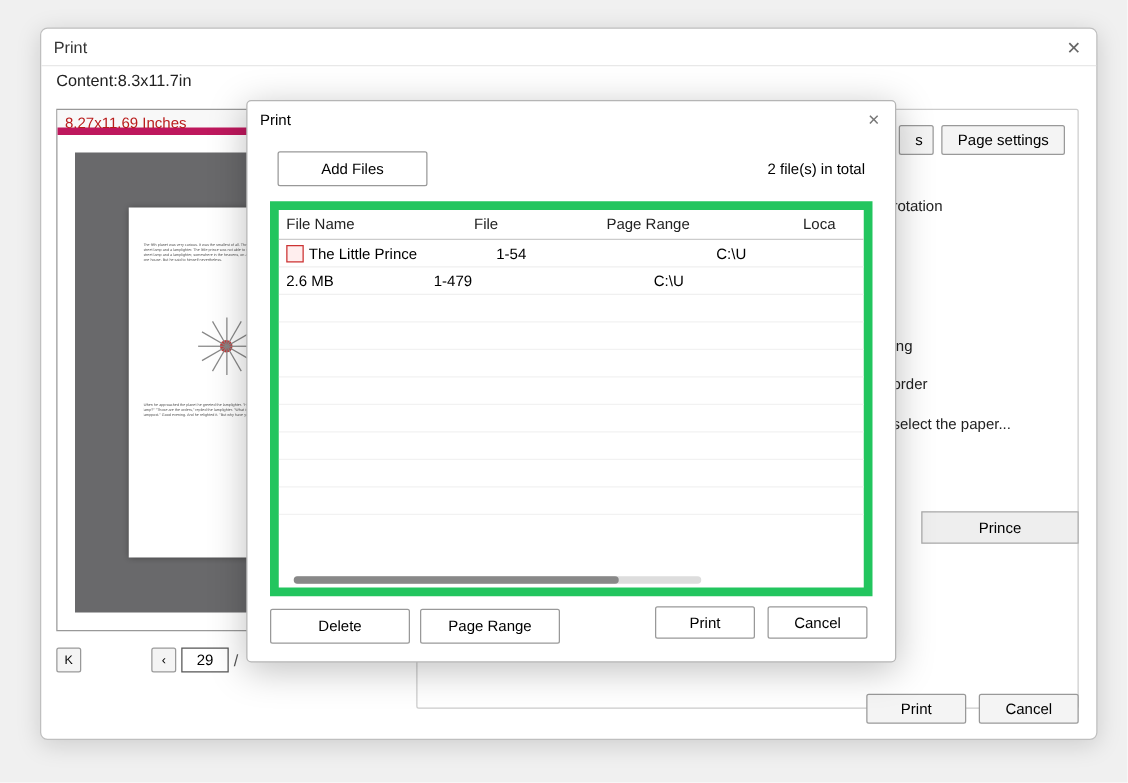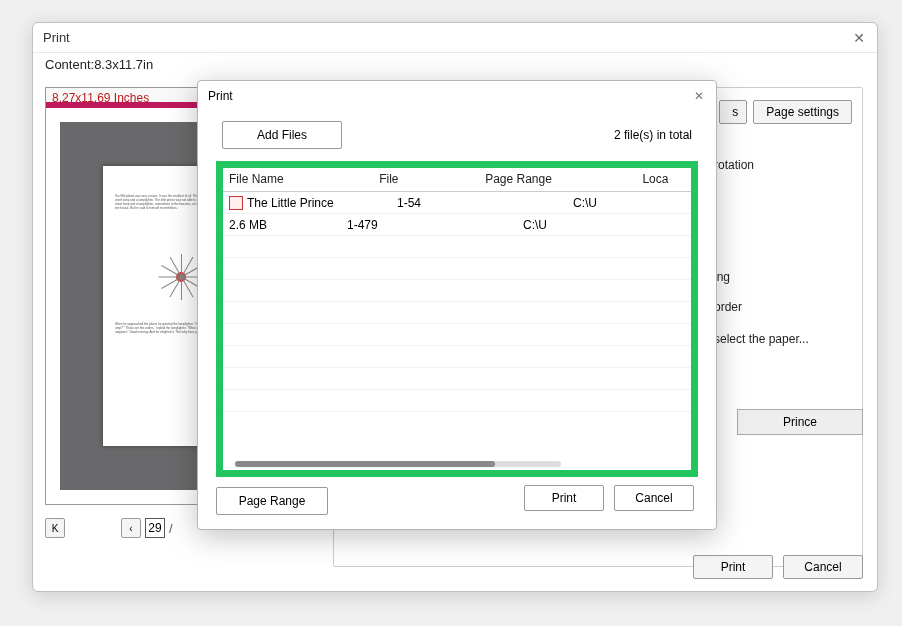--- a/index.html
+++ b/index.html
@@ -83,21 +83,21 @@
     position:absolute; left:12px; top:460px; width:275px; height:30px;
     display:flex; align-items:center; gap:4px;
   }
   .nav-btn{
     width:20px; height:20px; border:1px solid #999; background:#f4f4f4;
     display:flex; align-items:center; justify-content:center; font-size:10px;
     cursor:pointer; border-radius:2px;
   }
   .nav-spacer{ flex:0 0 48px; }
   .page-input{
-    width:20px; height:20px; border:1px solid #555; text-align:center; font-size:12px;
+    width:38px; height:20px; border:1px solid #555; text-align:center; font-size:12px;
   }
   .page-sep{ font-size:13px; color:#555; }
 
   
   .right-panel{
     position:absolute; left:300px; top:34px; width:530px; height:480px;
     border:1px solid #ccc; border-radius:2px; background:#fff;
   }
   .rp-top-row{
     position:absolute; top:12px; right:10px; display:flex; gap:6px;
@@ -307,20 +307,21 @@
         <div class="ft-empty-row"></div>
         <div class="ft-empty-row"></div>
         <div class="ft-empty-row"></div>
       </div>
     <div class="ft-scroll">
       <div class="ft-scroll-thumb"></div>
     </div>
   </div>
 
   <div class="inner-mid-row">
+    <button class="btn">Delete</button>
     <button class="btn">Page Range</button>
   </div>
 
   <div class="inner-footer">
     <button class="btn">Print</button>
     <button class="btn">Cancel</button>
   </div>
 </div>
 
 </body></html>

